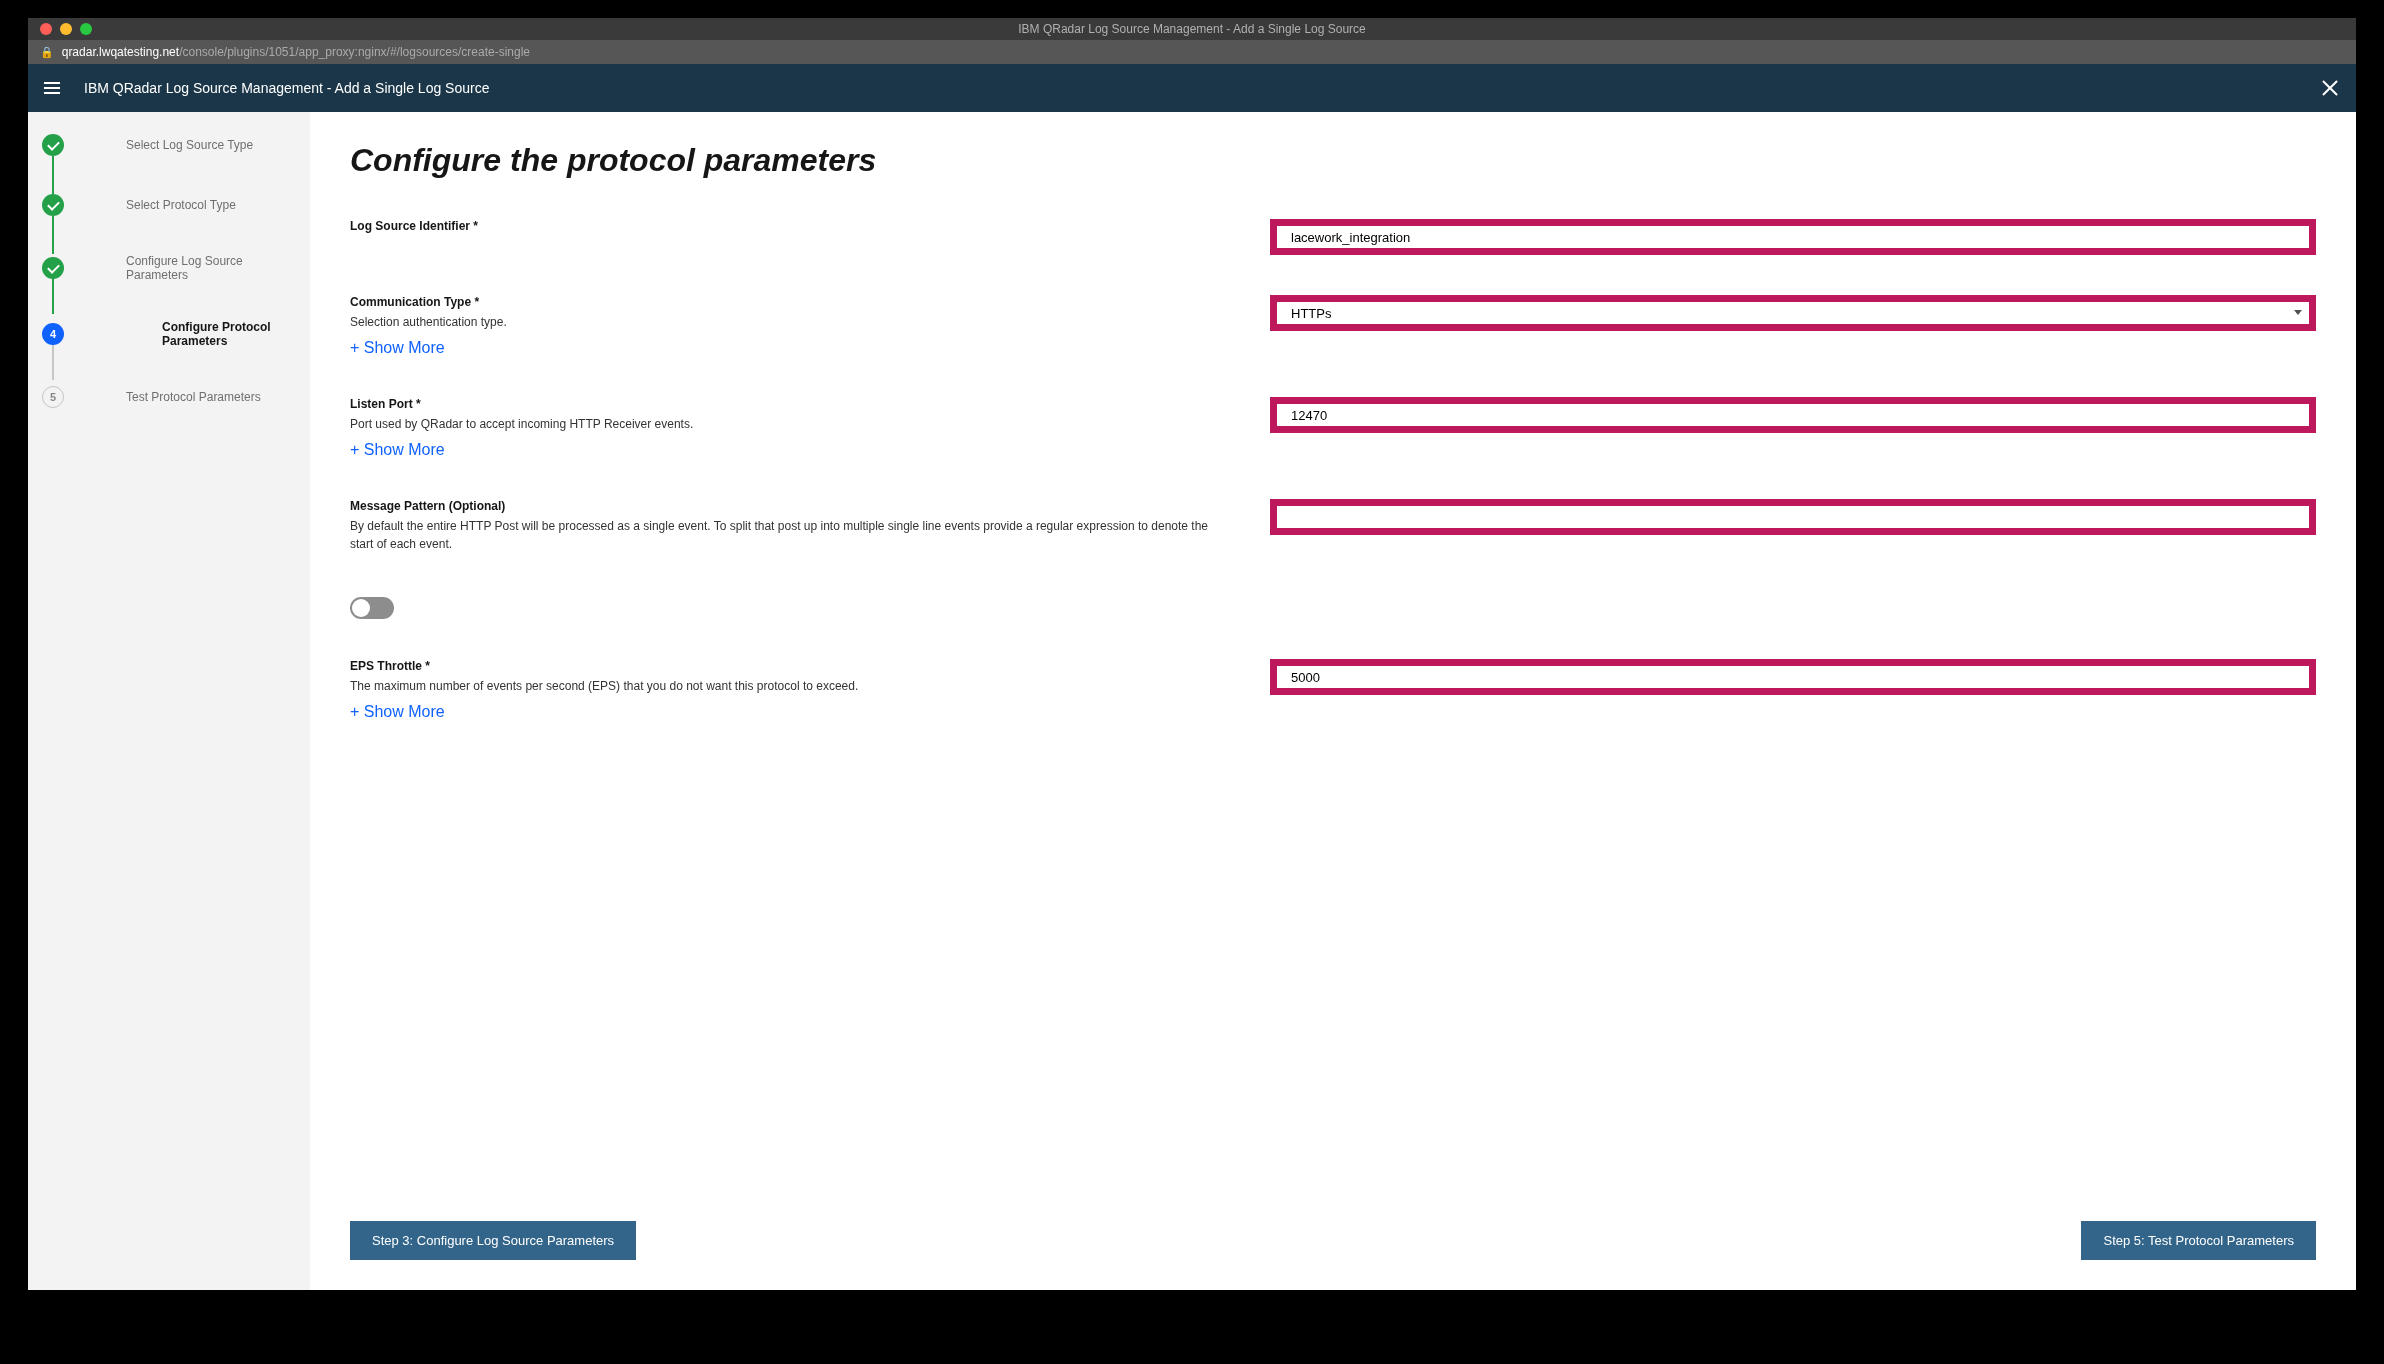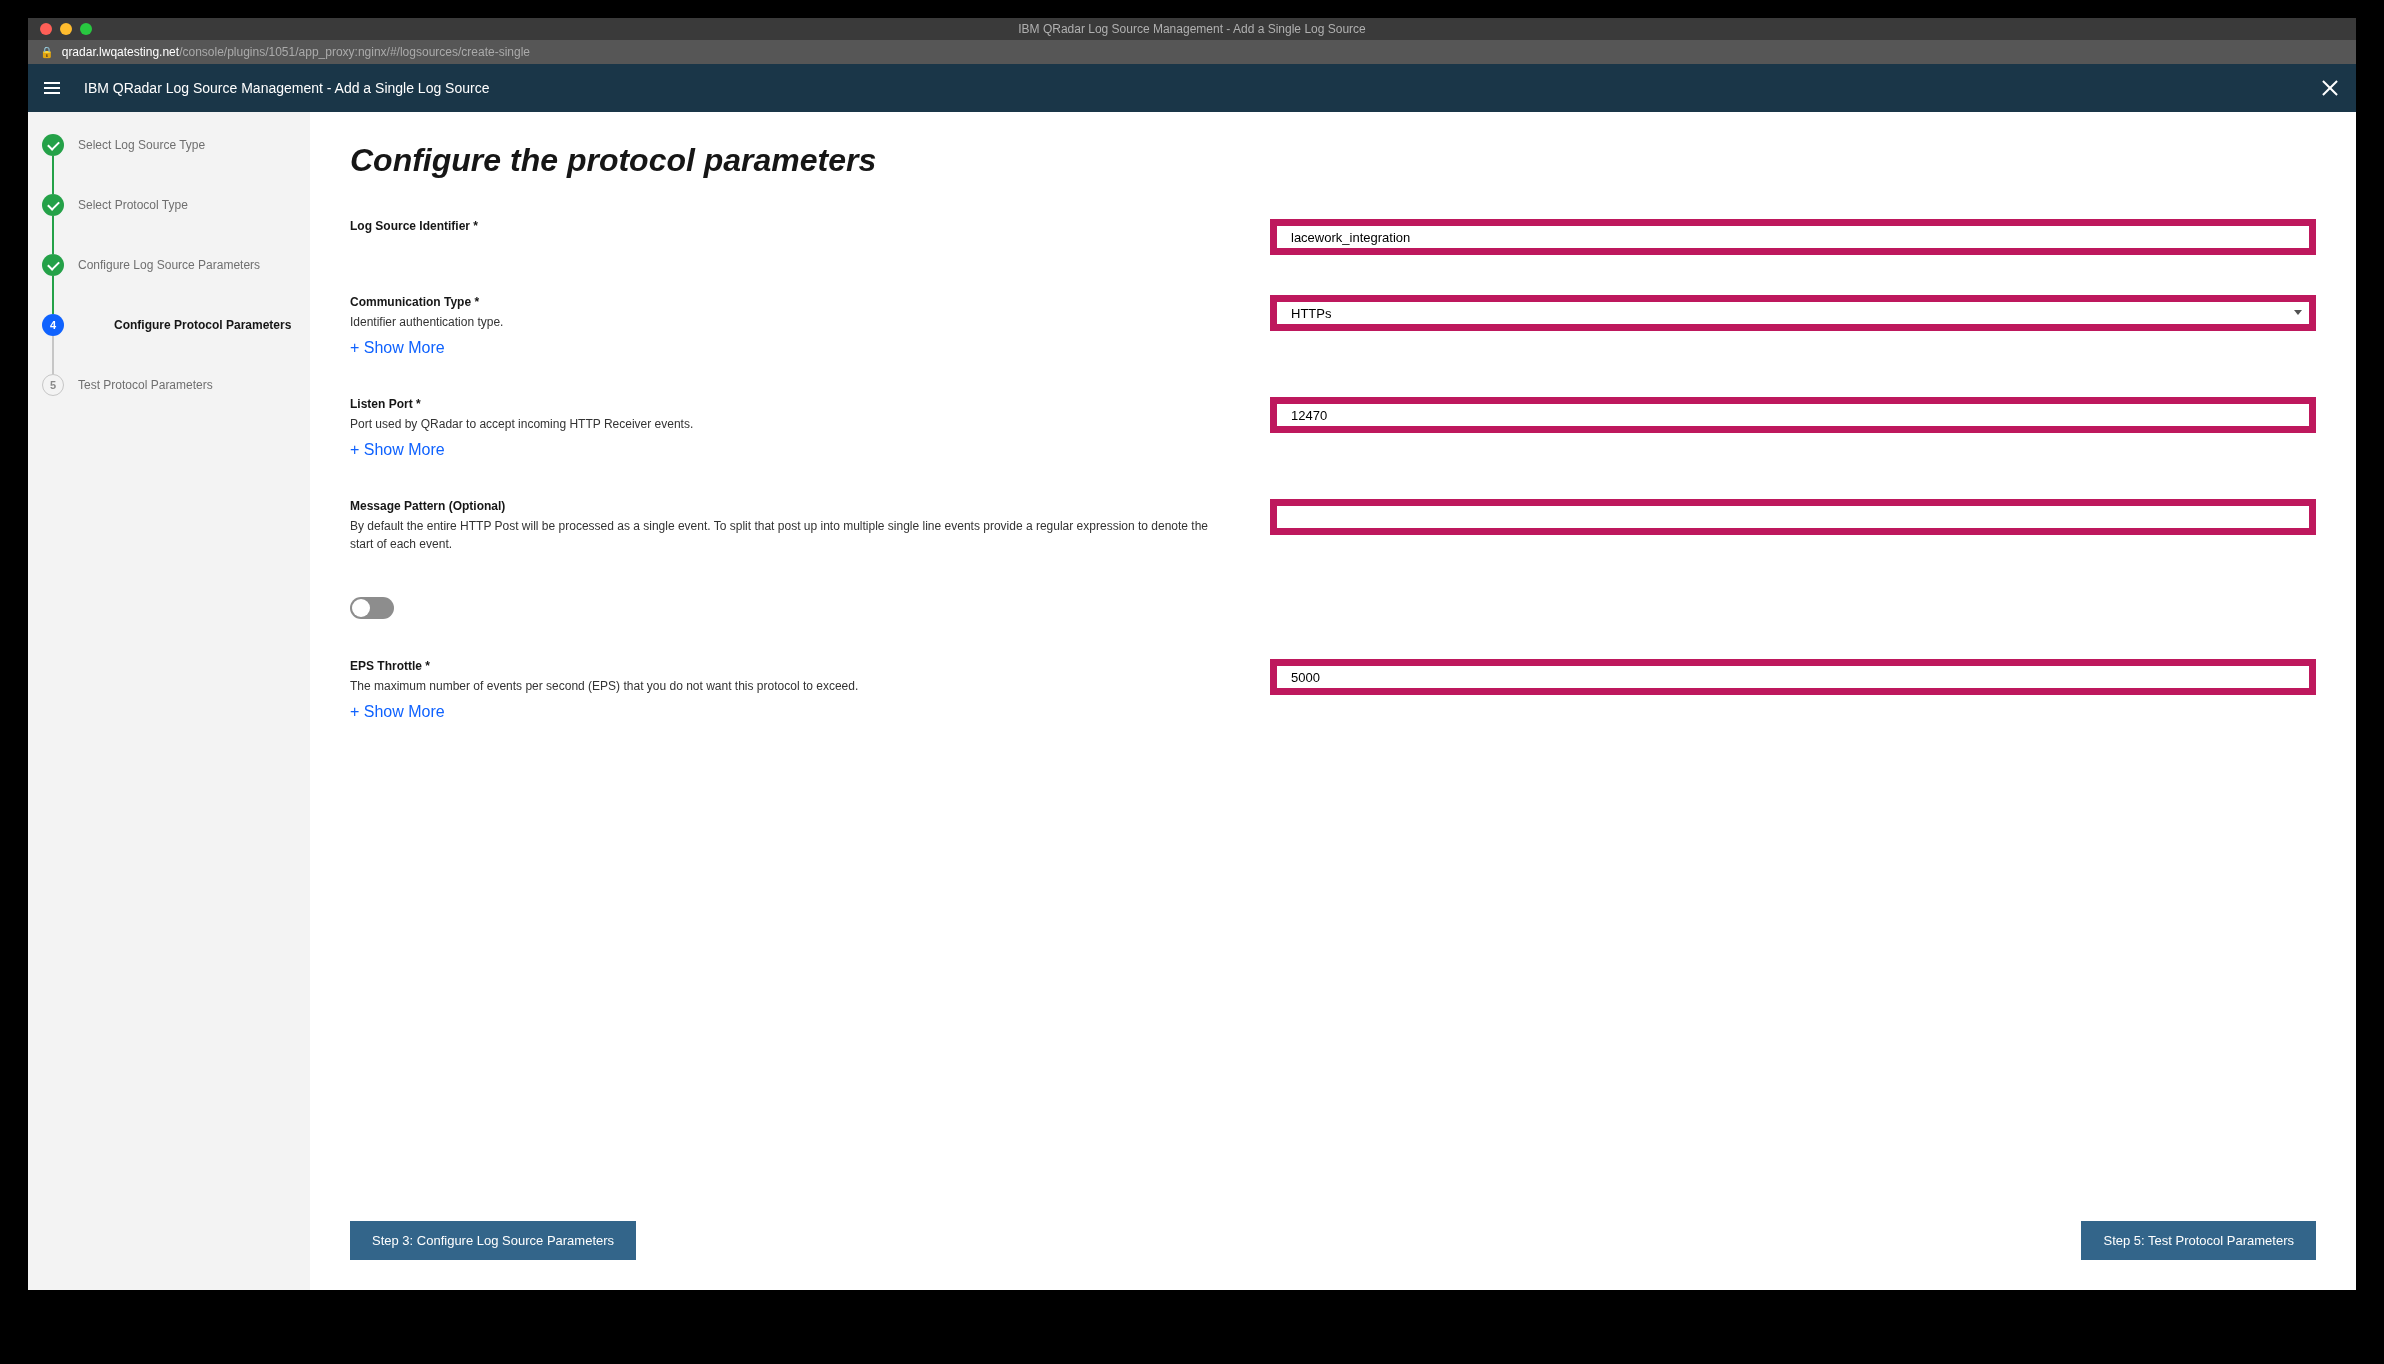--- a/index.html
+++ b/index.html
@@ -106,20 +106,21 @@
     width: 282px;
     background: #f3f3f3;
     padding: 22px 14px;
   }
   .step {
     display: flex;
     align-items: center;
     margin-bottom: 38px;
     cursor: pointer;
     position: relative;
+    gap: 48px;
   }
   .step-circle {
     width: 22px; height: 22px;
     border-radius: 50%;
     display: flex;
     align-items: center;
     justify-content: center;
     margin-right: 14px;
     font-size: 11px;
     font-weight: 600;
@@ -328,21 +329,21 @@
             <span class="field-label">Log Source Identifier *</span>
           </div>
           <div class="form-right">
             <input class="text-input" value="lacework_integration" style="">
           </div>
         </div>
 
         <div class="form-row">
           <div class="form-left">
             <span class="field-label">Communication Type *</span>
-            <div class="field-desc">Identifier authentication type.</div>
+            <div class="field-desc">Selection authentication type.</div>
             <span class="show-more">+ Show More</span>
           </div>
           <div class="form-right">
             <div class="select-wrapper">
               <select class="select-input">
                 <option>HTTPs</option>
               </select>
             </div>
           </div>
         </div>

